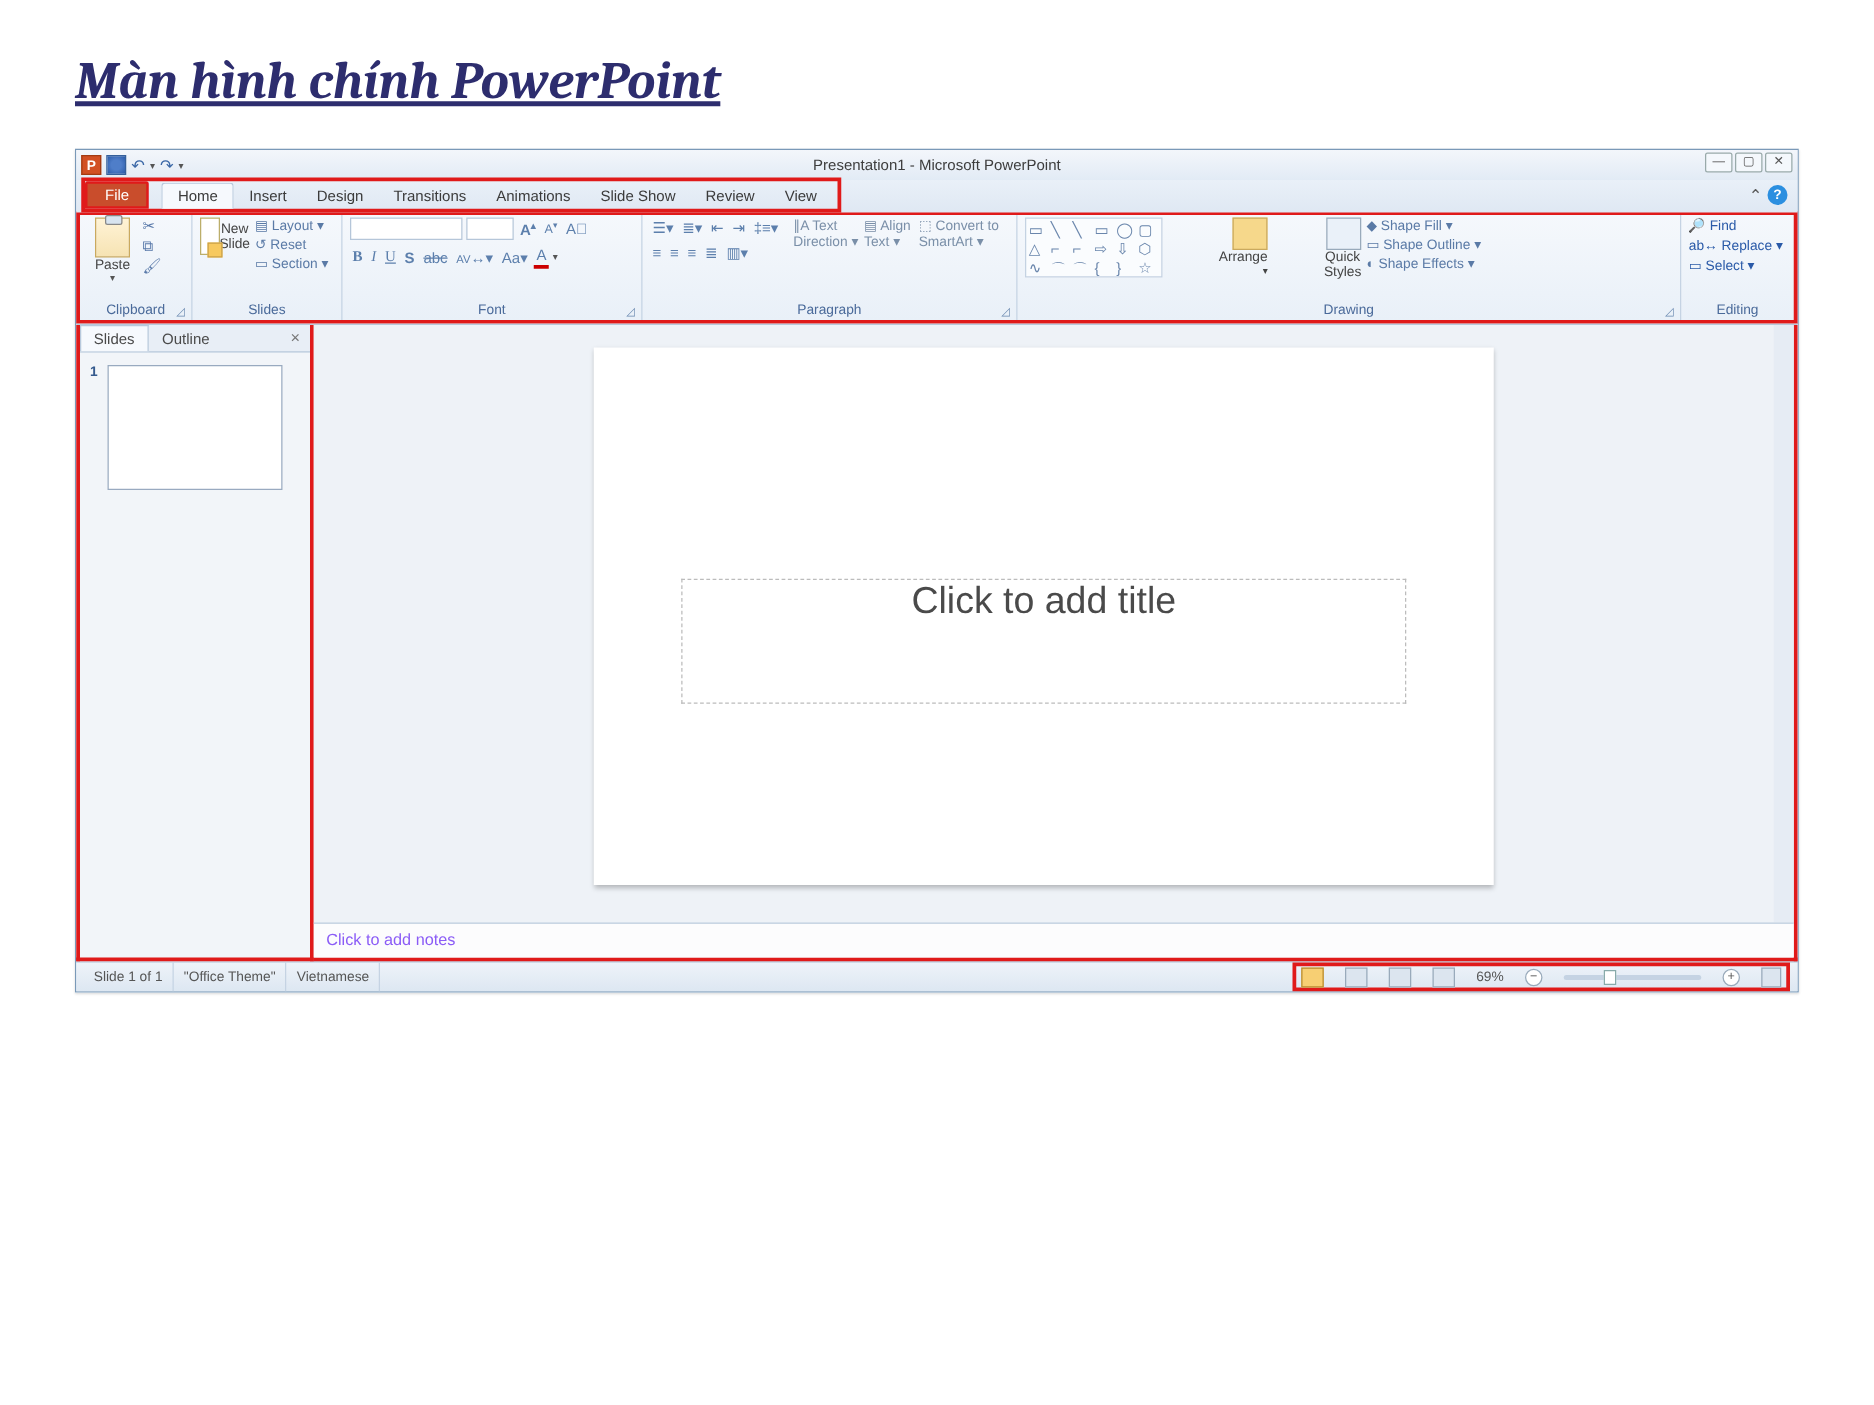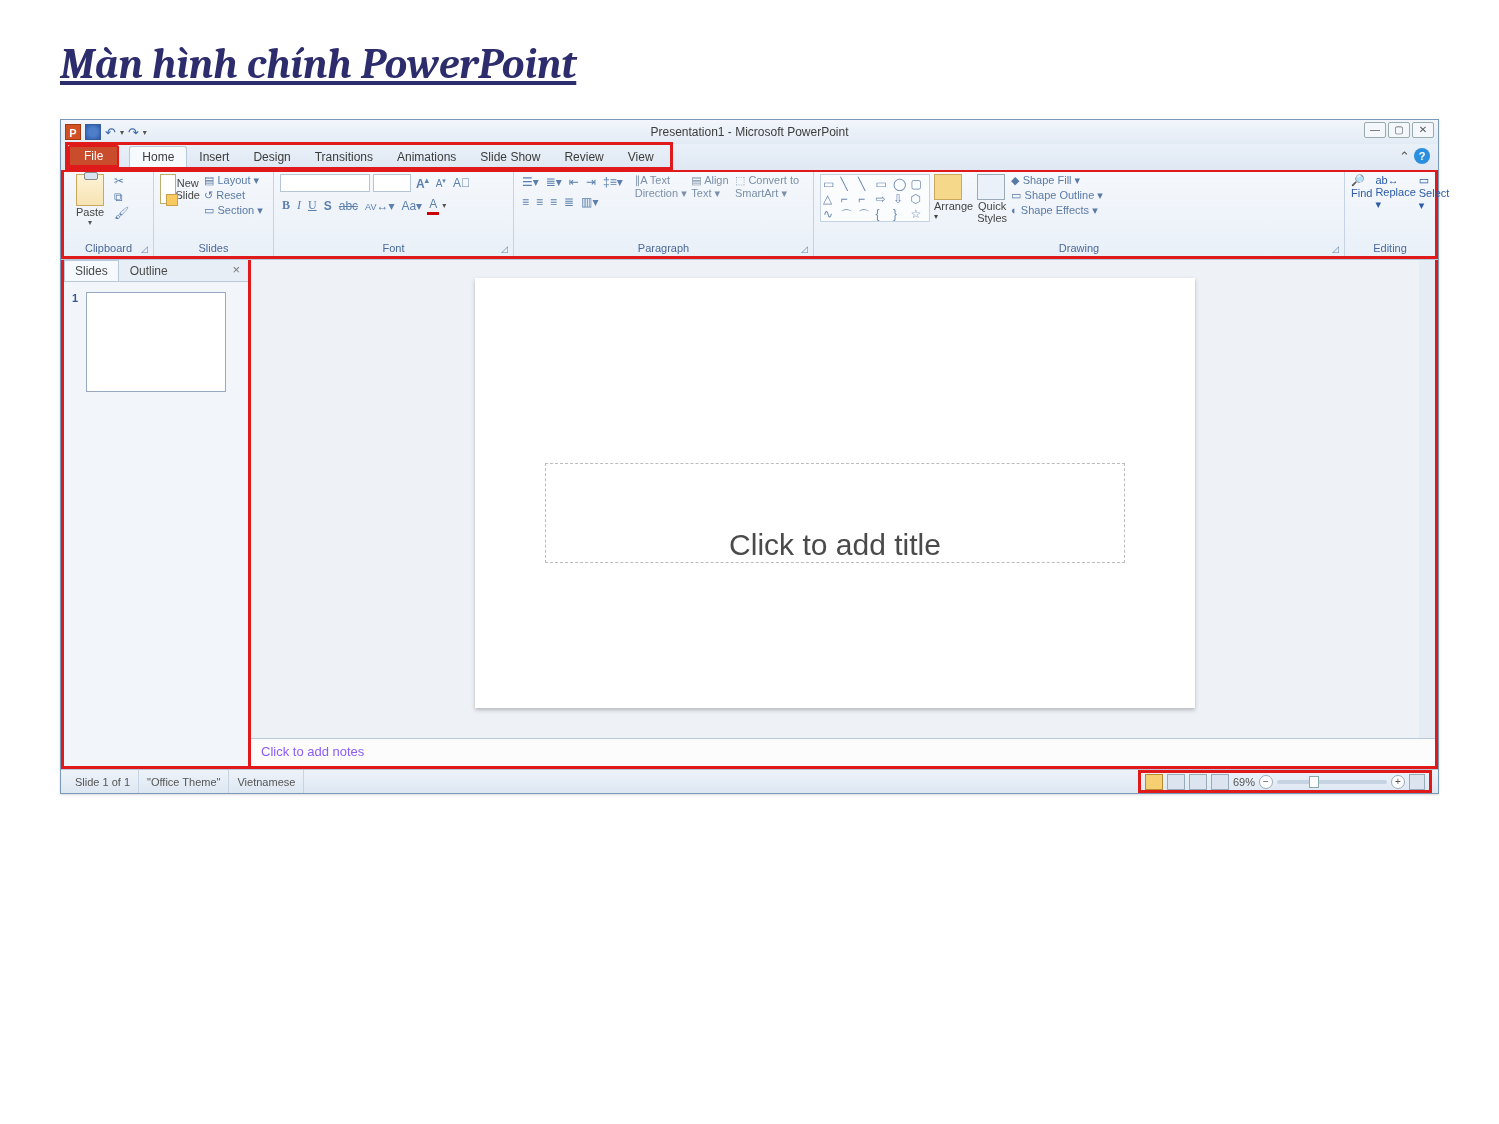--- a/index.html
+++ b/index.html
@@ -181,52 +181,52 @@
   .font-sel{width:90px;height:18px;border:1px solid #b5c6d9;background:#fff;font-size:11px;}
   .size-sel{width:38px;height:18px;border:1px solid #b5c6d9;background:#fff;font-size:11px;}
   .icon-btn{color:#5c7fac;font-size:12px;padding:1px 2px;cursor:pointer;}
   .font-body{display:flex;flex-direction:column;gap:4px;}
   
   .para-body{display:flex;flex-direction:column;gap:4px;color:#5c7fac;}
   .para-extras{font-size:11px;color:#7a8fa8;display:flex;flex-direction:row;gap:2px;margin-left:6px;}
   
   .shapes-box{width:110px;height:48px;border:1px solid #c4d2e2;background:#fafcfe;
     display:grid;grid-template-columns:repeat(6,1fr);gap:1px;padding:2px;font-size:12px;color:#6a86ac;}
-  .arrange-col{display:flex;flex-direction:column;align-items:flex-start;font-size:11px;color:#444;}
+  .arrange-col{display:flex;flex-direction:column;align-items:flex-end;font-size:11px;color:#444;margin-left:41px;}
   .arr-ico{width:28px;height:26px;background:#f6d88b;border:1px solid #caa95e;}
   .draw-right{display:flex;flex-direction:column;gap:2px;font-size:11px;color:#5a7aa6;}
   
-  .edit-col{display:flex;flex-direction:row;gap:3px;font-size:11px;color:#2a5aa8;}
+  .edit-col{display:flex;flex-direction:column;gap:3px;font-size:11px;color:#2a5aa8;}
   
   .workspace{display:flex;height:510px;background:#eef2f7;border-top:1px solid #b8c9dc;}
   .slide-panel{
     width:190px;border:3px solid #e01a1a;border-top:none;
     background:#f2f5f9;display:flex;flex-direction:column;
   }
   .panel-tabs{display:flex;border-bottom:1px solid #b8c9dc;background:#e8eef6;}
   .panel-tab{padding:3px 10px;font-size:12px;color:#4a4a4a;background:#f6f9fd;border:1px solid #b8c9dc;border-bottom:none;}
   .panel-tab.off{background:transparent;border-color:transparent;}
   .panel-close{margin-left:auto;padding:2px 8px;color:#777;}
   .thumb-area{flex:1;padding:10px 8px;}
   .thumb-num{font-size:11px;font-weight:bold;color:#355a8e;display:inline-block;vertical-align:top;margin-right:4px;}
   .thumb{display:inline-block;width:140px;height:100px;background:#fff;border:1px solid #99aac0;}
   .editor-area{flex:1;border:3px solid #e01a1a;border-left:none;border-top:none;
     display:flex;flex-direction:column;}
   .canvas-scroll{flex:1;display:flex;justify-content:center;align-items:flex-start;padding:18px;background:#eef2f7;overflow:auto;}
   .slide-canvas{width:720px;height:430px;background:#fff;box-shadow:0 2px 4px rgba(0,0,0,.25);position:relative;}
-  .title-ph{position:absolute;top:185px;left:70px;right:70px;height:100px;border:1px dashed #bcbcbc;display:flex;align-items:flex-end;justify-content:center;}
+  .title-ph{position:absolute;top:185px;left:70px;right:70px;height:100px;border:1px dashed #bcbcbc;display:flex;align-items:flex-start;justify-content:center;}
   .title-ph span{font-size:30px;color:#4a4a4a;}
   .sub-ph{position:absolute;top:300px;left:120px;right:120px;height:60px;border:1px dashed #bcbcbc;display:flex;align-items:center;justify-content:center;}
   .sub-ph span{font-size:20px;color:#8e8e8e;}
   .notes-bar{height:28px;border-top:1px solid #b8c9dc;background:#fcfcfd;padding:5px 10px;color:#8b5cf6;font-size:13px;}
   .editor-scroll{width:16px;background:#e6ecf4;}
   
   .statusbar{display:flex;align-items:center;height:24px;background:linear-gradient(#eef3f9,#dde7f2);border-top:1px solid #b8c9dc;font-size:11px;color:#555;padding:0 6px;}
   .status-seg{padding:0 8px;border-right:1px solid #c5d3e3;height:100%;display:flex;align-items:center;}
-  .status-right{margin-left:auto;display:flex;align-items:center;gap:4px;border:3px solid #e01a1a;padding:0 4px;height:100%;}
+  .status-right{margin-left:auto;display:flex;align-items:center;gap:17px;border:3px solid #e01a1a;padding:0 4px;height:100%;}
   .view-btn{width:18px;height:16px;border:1px solid #b88b2f;background:#f7cf73;}
   .view-btn.gray{background:#dce5ef;border-color:#9ab;}
   .zoom-track{width:110px;height:4px;background:#c5d3e3;position:relative;border-radius:2px;}
   .zoom-thumb{position:absolute;top:-4px;left:32px;width:10px;height:12px;background:#fff;border:1px solid #8aa;}
   .zm-btn{width:14px;height:14px;border:1px solid #9ab;border-radius:50%;background:#fff;text-align:center;line-height:12px;font-size:10px;color:#555;}
 </style>
 </head>
 <body>
 
 <h1 class="page-title">Màn hình chính PowerPoint</h1>

